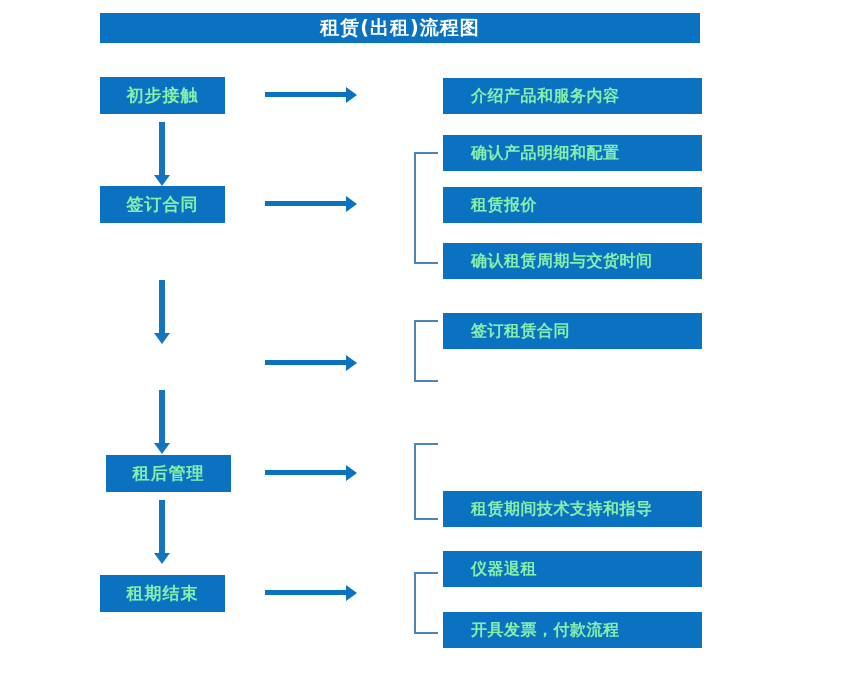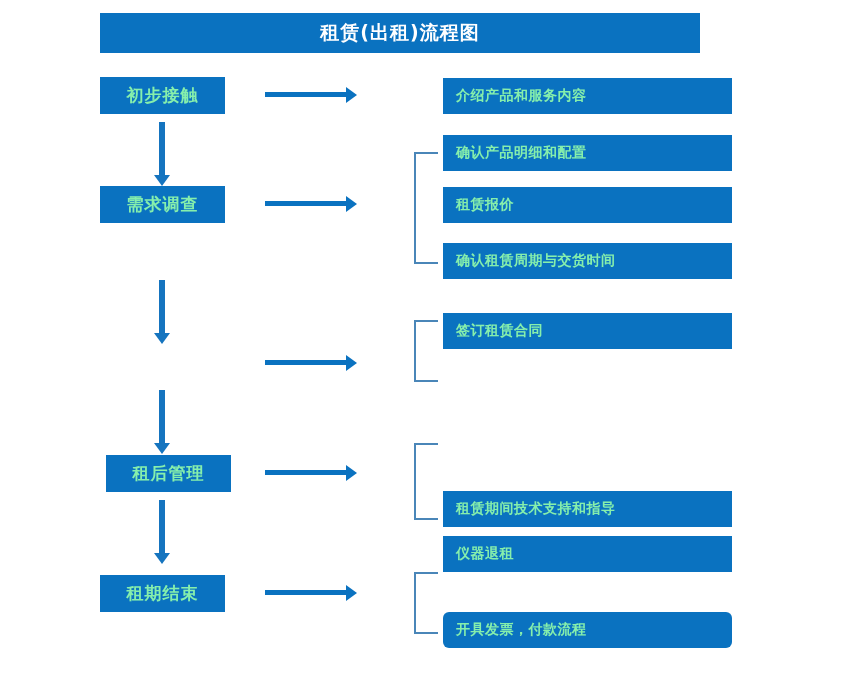--- a/index.html
+++ b/index.html
@@ -21,21 +21,21 @@
     height: 688px;
     background: #ffffff;
   }
 
   
   .title-bar {
     position: absolute;
     left: 100px;
     top: 13px;
     width: 600px;
-    height: 40px;
+    height: 30px;
     background: #0a72c0;
     color: #ffffff;
     font-size: 19px;
     font-weight: bold;
     letter-spacing: 1px;
     display: flex;
     align-items: center;
     justify-content: center;
     box-sizing: border-box;
   }
@@ -54,25 +54,25 @@
   .node.left {
     left: 100px;
     width: 125px;
     height: 37px;
     font-size: 17px;
     justify-content: center;
     letter-spacing: 1px;
   }
   .node.right {
     left: 443px;
-    width: 289px;
+    width: 259px;
     height: 36px;
-    font-size: 14px;
+    font-size: 16px;
     justify-content: flex-start;
-    padding-left: 13px;
+    padding-left: 28px;
     letter-spacing: 0.5px;
   }
 
   
   .arrow-h {
     position: absolute;
     height: 18px;
   }
   .arrow-h .shaft {
     position: absolute;
@@ -137,21 +137,21 @@
     <div class="head" style="left:81px;"></div>
   </div>
 
   <div class="node right" style="top:78px;">介绍产品和服务内容</div>
 
   <div class="arrow-v" style="left:153px; top:122px; height:64px;">
     <div class="shaft" style="height:53px;"></div>
     <div class="head" style="top:53px;"></div>
   </div>
 
-  <div class="node left" style="top:186px;">需求调查</div>
+  <div class="node left" style="top:186px;">签订合同</div>
 
   <div class="arrow-h" style="left:265px; top:195px; width:92px;">
     <div class="shaft" style="width:82px;"></div>
     <div class="head" style="left:81px;"></div>
   </div>
 
   <div class="bracket" style="top:152px; height:112px;"></div>
 
   <div class="node right" style="top:135px;">确认产品明细和配置</div>
 
@@ -199,17 +199,17 @@
 
   <div class="node left" style="top:575px;">租期结束</div>
 
   <div class="arrow-h" style="left:265px; top:584px; width:92px;">
     <div class="shaft" style="width:82px;"></div>
     <div class="head" style="left:81px;"></div>
   </div>
 
   <div class="bracket" style="top:572px; height:62px;"></div>
 
-  <div class="node right" style="top:536px;text-align:center;">仪器退租</div>
-
-  <div class="node right" style="top:612px;border-radius:6px;">开具发票，付款流程</div>
+  <div class="node right" style="top:551px;text-align:center;">仪器退租</div>
+
+  <div class="node right" style="top:612px;">开具发票，付款流程</div>
 
 </div>
 
 </body></html>

